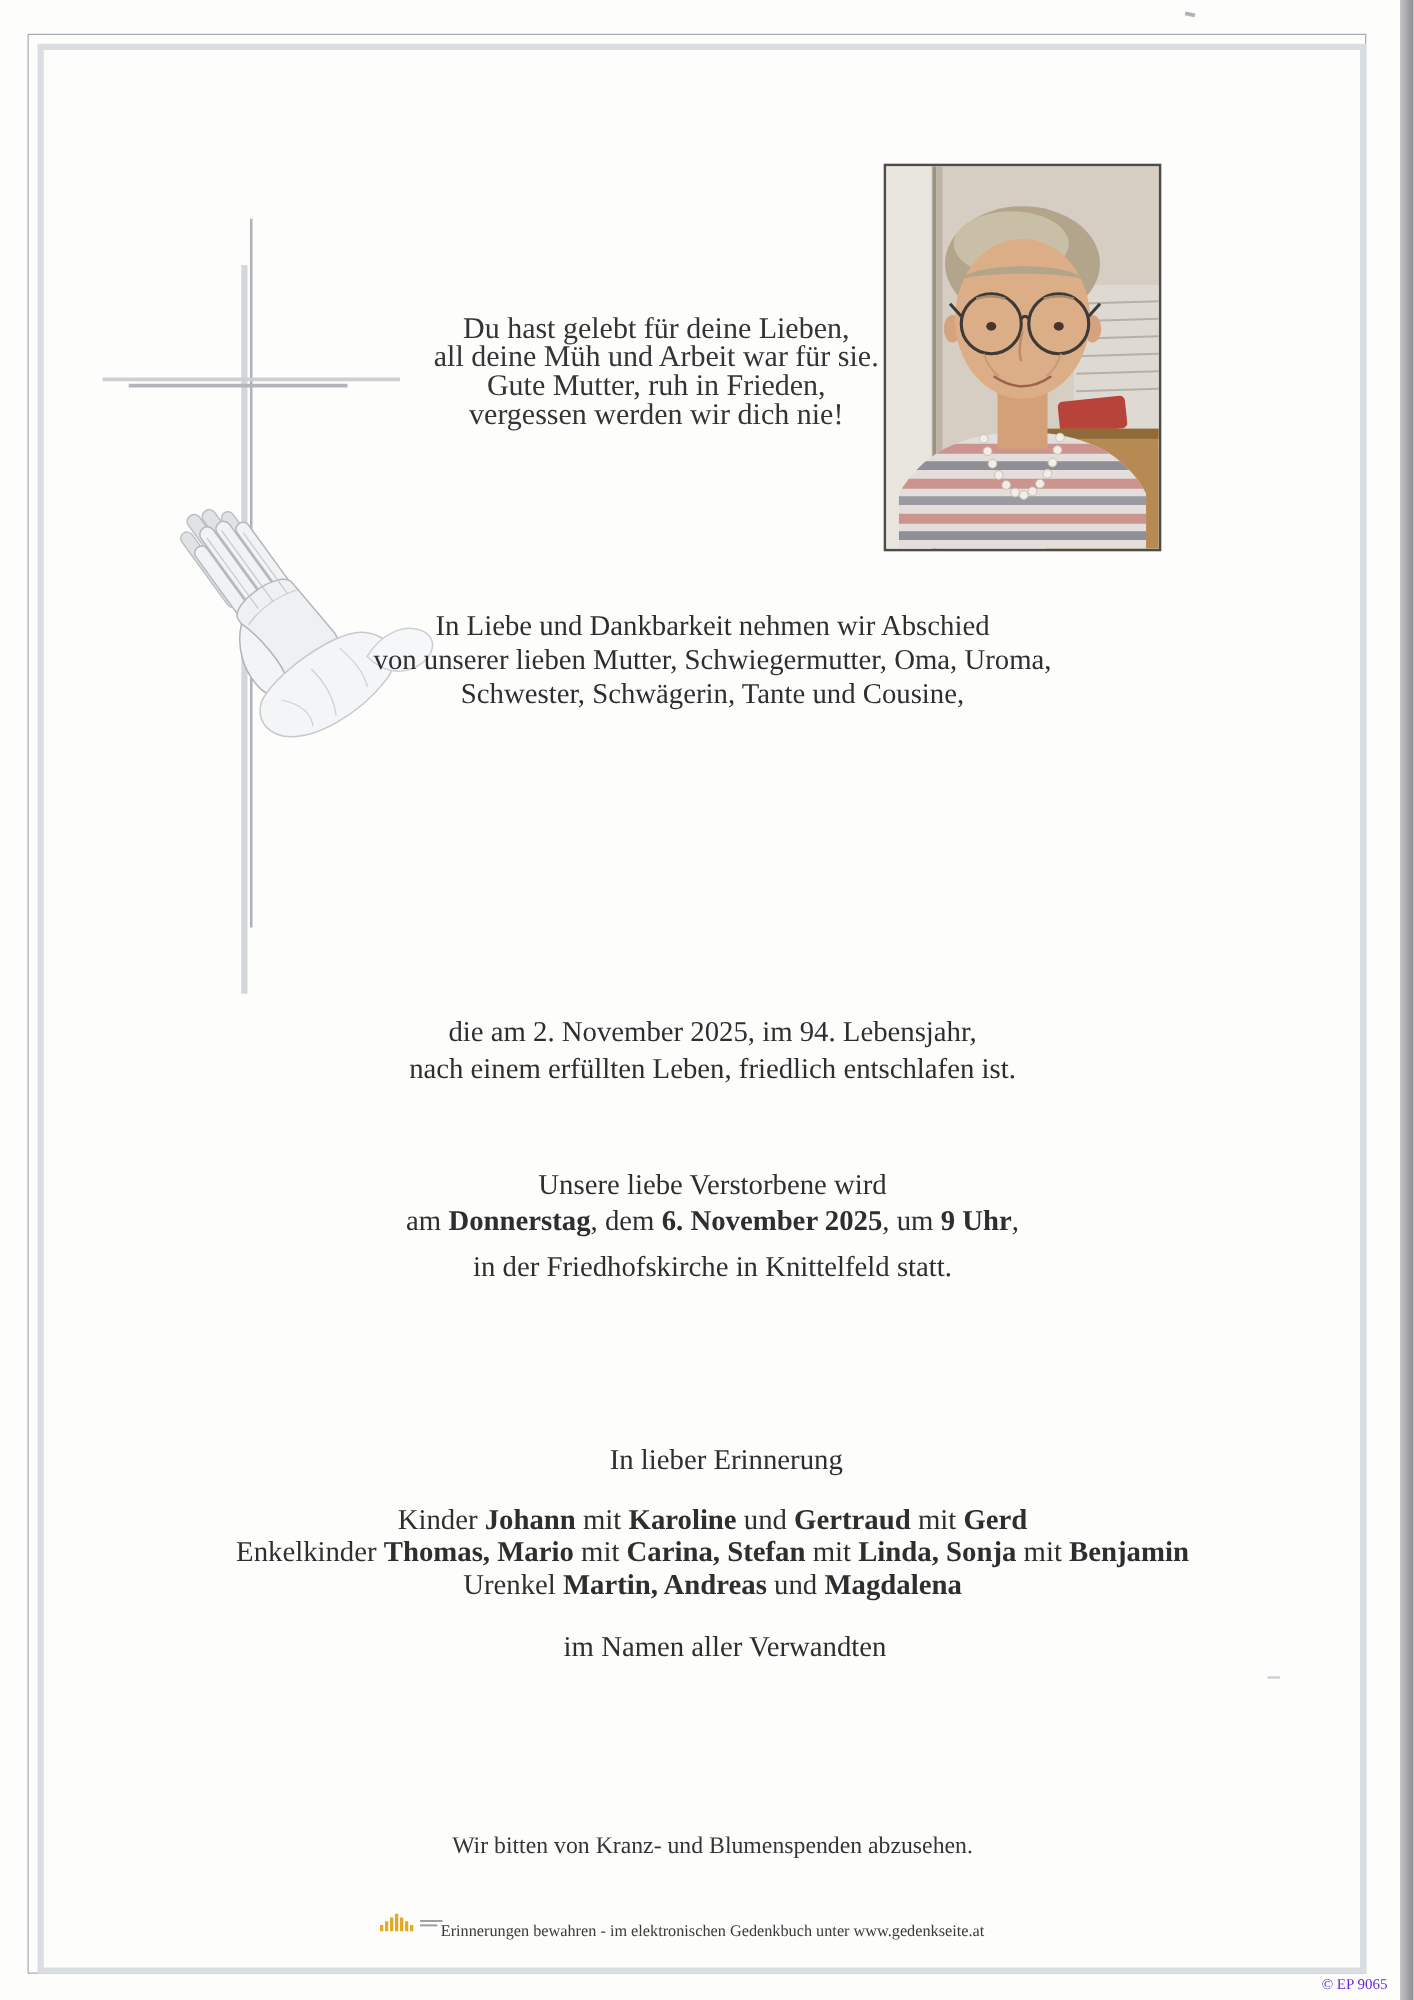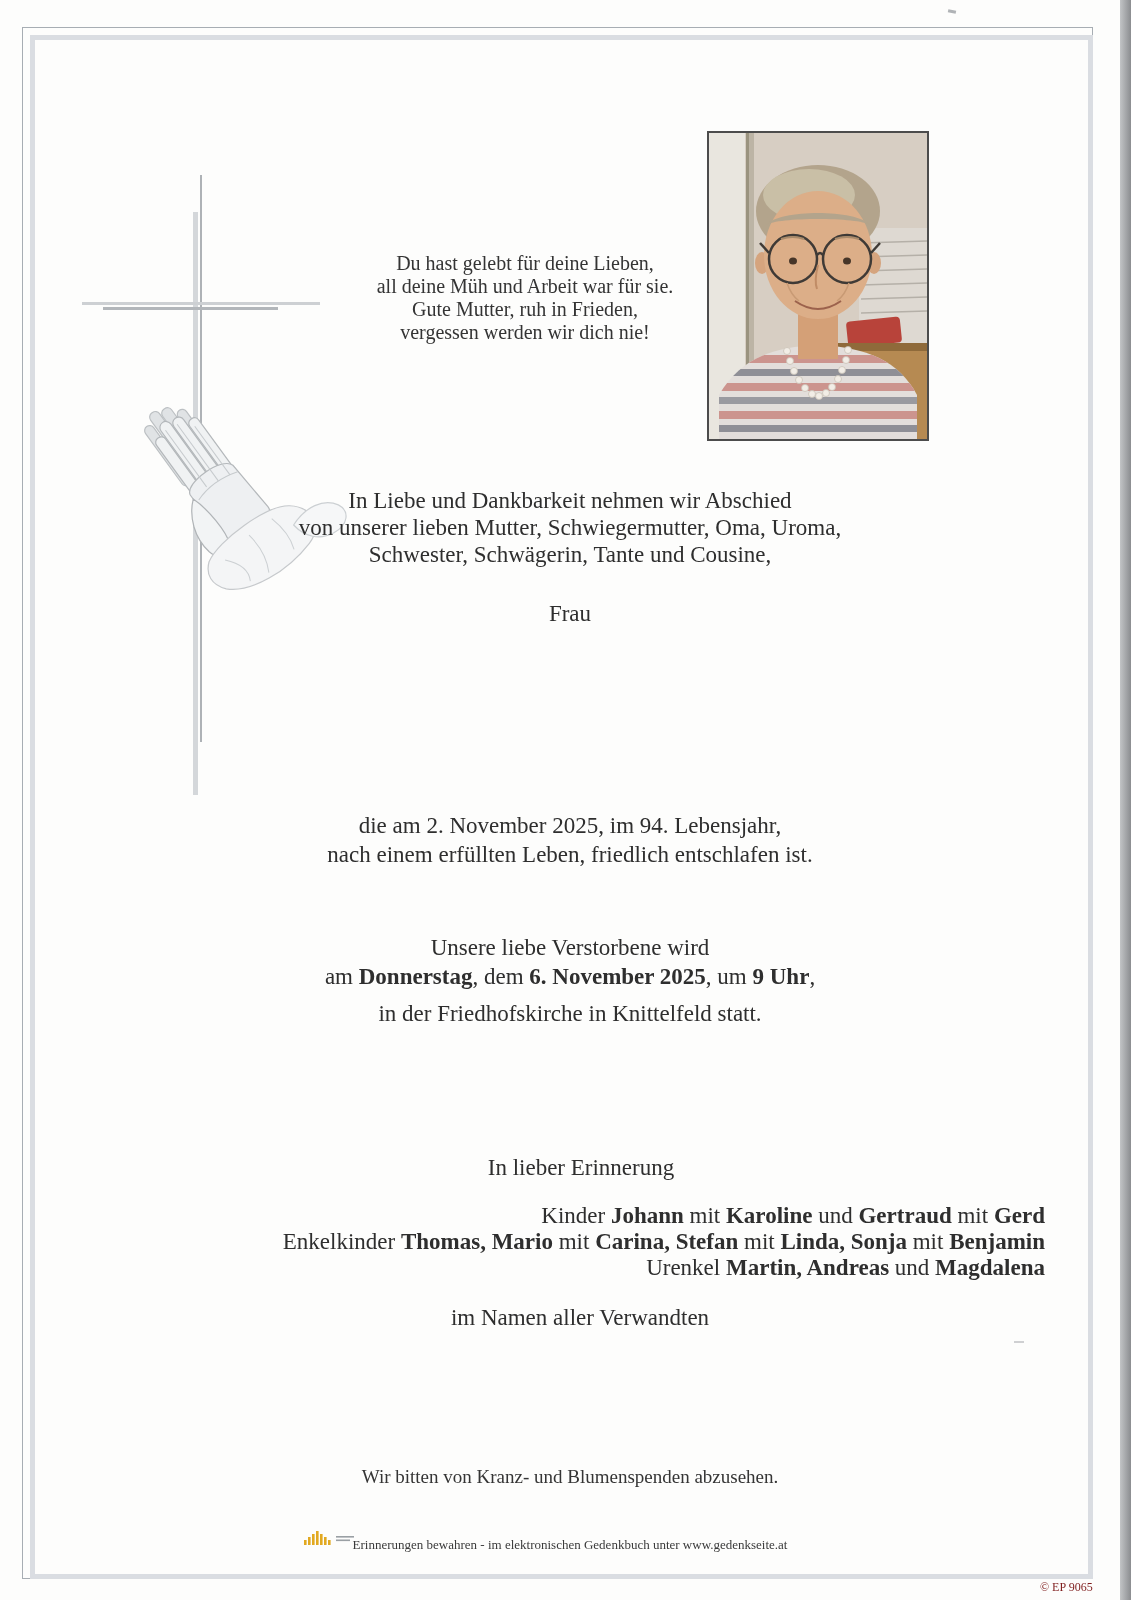--- a/index.html
+++ b/index.html
@@ -25,33 +25,33 @@
   .cross-v-line{position:absolute;left:200px;top:175px;width:2px;height:567px;background:#aeb2b6;}
   .cross-h-band{position:absolute;left:82px;top:302px;width:238px;height:3px;background:#cdd0d3;}
   .cross-h-line{position:absolute;left:103px;top:307px;width:175px;height:3px;background:#b2b6ba;}
   .hands{position:absolute;left:106px;top:380px;width:244px;height:238px;}
   
   .photo{position:absolute;left:707px;top:131px;width:218px;height:306px;
     border:2px solid #4c4c4c;background:#d7cec3;}
   .photo svg{display:block;}
   
   .tb{position:absolute;text-align:center;}
-  .poem{left:325px;top:252px;width:400px;font-size:20px;line-height:23px;color:#343434;}
+  .poem{left:325px;top:252px;width:400px;font-size:24px;line-height:23px;color:#343434;}
   .farewell{left:165px;top:487px;width:810px;font-size:23px;line-height:27px;}
   .frau{left:165px;top:601px;width:810px;font-size:23px;}
   .name{left:165px;top:640px;width:810px;font-size:76px;line-height:1.15;color:#232323;}
   .death{left:165px;top:778px;width:810px;font-size:23px;line-height:29px;margin-top:33px;}
   .aufbahrung{left:145px;top:893px;width:850px;font-size:23px;line-height:29px;margin-top:40px;}
   .verabschiedung{left:145px;top:999px;width:850px;font-size:23px;line-height:29px;}
   .erinnerung{left:176px;top:1155px;width:810px;font-size:23px;}
-  .family{left:95px;top:1203px;width:950px;font-size:23px;line-height:26px;text-align:right;}
+  .family{left:95px;top:1203px;width:950px;font-size:23px;line-height:26px;}
   .imnamen{left:175px;top:1305px;width:810px;font-size:23px;}
   .wirbitten{left:165px;top:1466px;width:810px;font-size:19px;color:#353535;}
   .bottomline{left:165px;top:1537px;width:810px;font-size:13px;color:#3a3a3a;}
-  .copyright{left:1040px;top:1580px;width:70px;font-size:12px;color:#7f1d1d;text-align:left;}
+  .copyright{left:1040px;top:1580px;width:70px;font-size:12px;color:#6d28d9;text-align:right;}
   .b{font-weight:bold;}
   
   .logo{position:absolute;left:302px;top:1524px;width:58px;height:28px;}
 </style>
 </head>
 <body>
 
 <div class="page">
 
   <div class="edge-strip"></div>
@@ -189,21 +189,20 @@
     <div>Gute Mutter, ruh in Frieden,</div>
     <div>vergessen werden wir dich nie!</div>
   </div>
 
   <div class="tb farewell">
     <div>In Liebe und Dankbarkeit nehmen wir Abschied</div>
     <div>von unserer lieben Mutter, Schwiegermutter, Oma, Uroma,</div>
     <div>Schwester, Schwägerin, Tante und Cousine,</div>
   </div>
 
-  <div class="tb frau">Frau</div>
 
 
   <div class="tb death">
     <div>die am 2. November 2025, im 94. Lebensjahr,</div>
     <div>nach einem erfüllten Leben, friedlich entschlafen ist.</div>
   </div>
 
   <div class="tb aufbahrung">
     <div><span>Unsere liebe Verstorbene wird</span></div>
     <div><span>am </span><span class="b">Donnerstag</span><span>, dem </span><span class="b">6. November 2025</span><span>, um </span><span class="b">9 Uhr</span><span>,</span></div>

